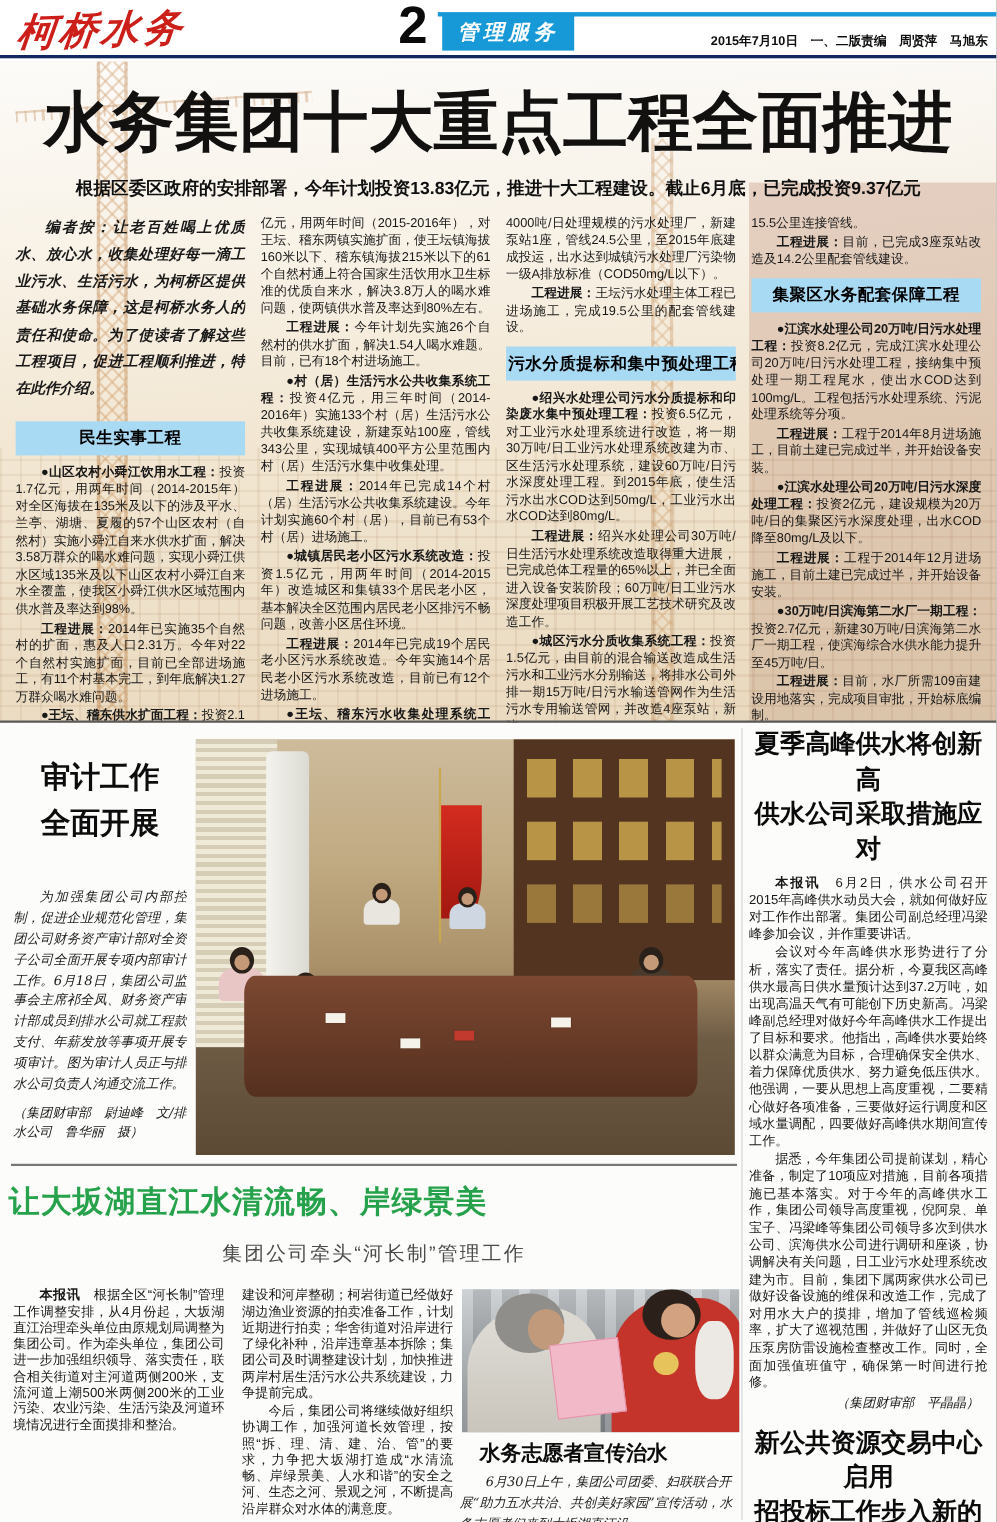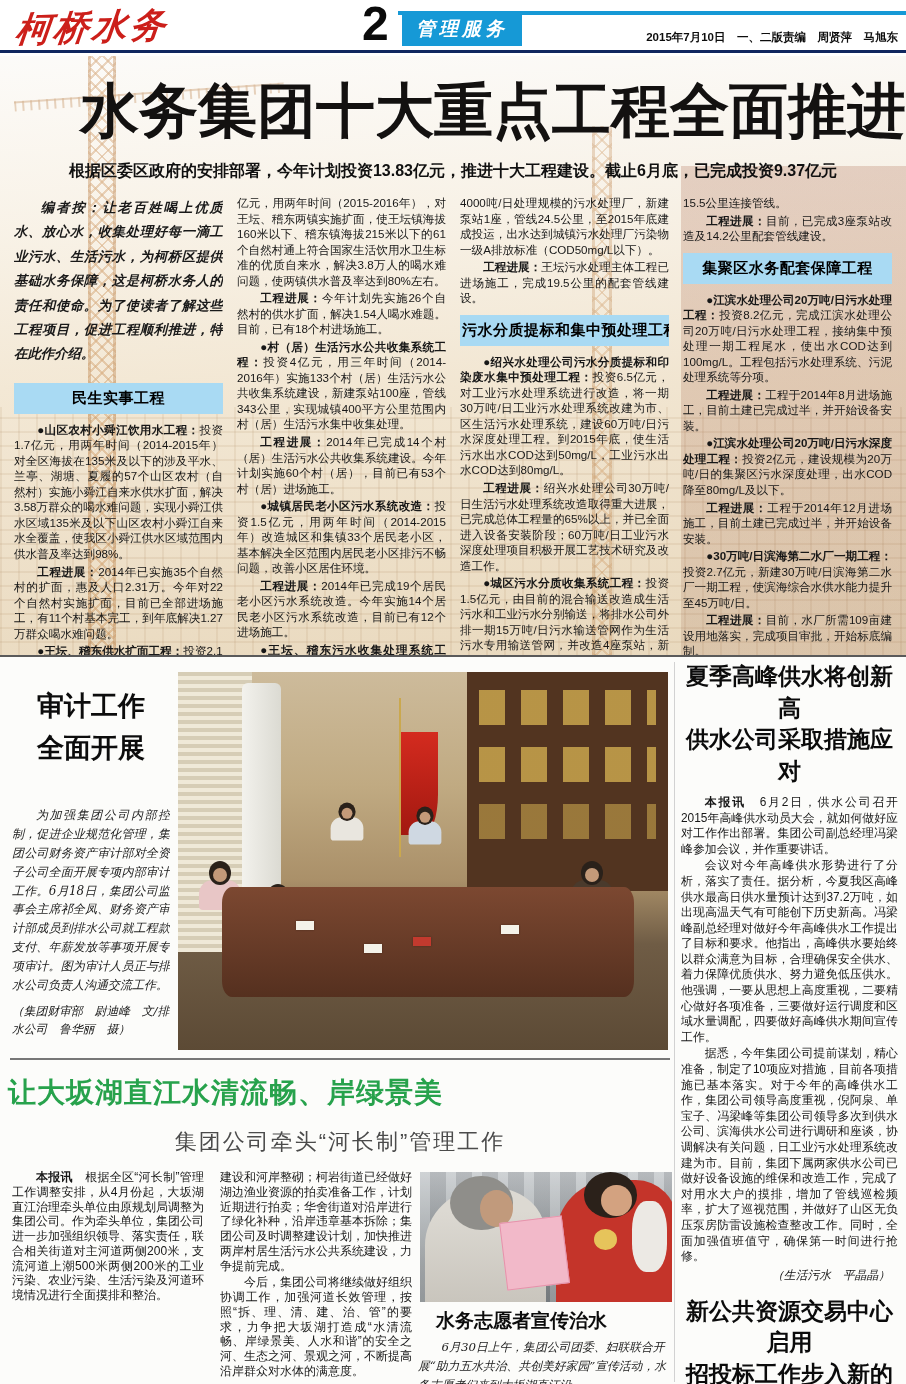--- a/index.html
+++ b/index.html
@@ -35,21 +35,21 @@
   #jib1 { left:14px; top:36px; width:270px; height:10px; opacity:.45; transform:rotate(-4deg);
       background:repeating-linear-gradient(90deg, rgba(171,101,35,.6) 0 2px, transparent 2px 8px);
       border-top:2px solid rgba(171,101,35,.6); }
   .scaffold { position:absolute; left:0; bottom:0; width:100%; height:250px; opacity:.5;
       background:
         repeating-linear-gradient(90deg, rgba(150,105,60,.20) 0 2px, transparent 2px 18px),
         repeating-linear-gradient(0deg, rgba(150,105,60,.20) 0 2px, transparent 2px 14px); }
   .redwash { position:absolute; right:0; top:110px; width:225px; height:490px;
       background:linear-gradient(180deg, rgba(148,62,30,.20), rgba(116,50,28,.12)); }
 
-  .headline { position:relative; text-align:right; margin-top:16px; font-size:59px; font-weight:900;
+  .headline { position:relative; text-align:center; margin-top:16px; font-size:59px; font-weight:900;
               color:#131110; letter-spacing:0; text-shadow:0 0 3px rgba(255,255,255,.55); }
   .deck { position:relative; text-align:center; margin-top:9px; font-size:16px; font-weight:bold; color:#101010; }
   .cols { position:relative; display:flex; gap:14px; padding:0 14px; margin-top:13px; height:468px; overflow:hidden; }
   .col { flex:1; overflow:hidden; }
 
   .para { font-size:11.6px; line-height:1.34; text-align:justify; text-indent:2em; color:#171717; margin:0 0 2px; }
   .para .lead { font-weight:bold; }
   .para.noindent { text-indent:0; }
   .para.editor { font-family:"DejaVu Serif","Liberation Serif",serif; font-style:italic; font-weight:bold;
                  font-size:13.4px; line-height:1.82; color:#191919; margin-bottom:17px; }
@@ -98,21 +98,21 @@
   .rc-paras { margin-top:7px; }
   .rc-paras .para { font-size:11.9px; line-height:1.31; margin-bottom:1px; }
   .rc-credit { text-align:right; font-family:"DejaVu Serif",serif; font-style:italic; font-size:11.8px;
                padding-right:8px; margin:3px 0 12px; }
   .rc-title.second { margin-top:10px; }
 
   
   .river-headline { position:absolute; left:8px; top:1074px; width:664px; text-align:left;
       font-size:28px; font-weight:900; color:#27a24c; letter-spacing:1px; }
   .river-subhead { position:absolute; left:8px; top:1127px; width:664px; text-align:center;
-      font-size:22px; color:#4b4b4b; letter-spacing:2px; }
+      font-size:18px; color:#4b4b4b; letter-spacing:2px; }
   .river-cols { position:absolute; left:12px; top:1170px; width:400px; height:214px; display:flex; gap:16px; overflow:hidden; }
   .river-col { flex:1; overflow:hidden; }
   .river-col .para { font-size:12px; line-height:1.23; }
 
   
   .photo-volunteer { position:absolute; left:420px; top:1172px; width:252px; height:130px; overflow:hidden;
       background:linear-gradient(180deg,#c6cacd 0%,#a8adb0 35%,#8c9194 70%,#7e8386 100%); }
   .pv-stripes { position:absolute; inset:0;
       background:repeating-linear-gradient(90deg, rgba(255,255,255,.16) 0 10px, rgba(40,40,45,.10) 10px 26px); }
   .pv-person1 { position:absolute; left:2%; bottom:0; width:48%; height:88%;
@@ -259,21 +259,21 @@
   <section class="rightcol">
     <div class="rc-title">
       <div>夏季高峰供水将创新高</div>
       <div>供水公司采取措施应对</div>
     </div>
     <div class="rc-paras">
         <p class="para"><span class="lead">本报讯　</span>6月2日，供水公司召开2015年高峰供水动员大会，就如何做好应对工作作出部署。集团公司副总经理冯梁峰参加会议，并作重要讲话。</p>
         <p class="para">会议对今年高峰供水形势进行了分析，落实了责任。据分析，今夏我区高峰供水最高日供水量预计达到37.2万吨，如出现高温天气有可能创下历史新高。冯梁峰副总经理对做好今年高峰供水工作提出了目标和要求。他指出，高峰供水要始终以群众满意为目标，合理确保安全供水、着力保障优质供水、努力避免低压供水。他强调，一要从思想上高度重视，二要精心做好各项准备，三要做好运行调度和区域水量调配，四要做好高峰供水期间宣传工作。</p>
         <p class="para">据悉，今年集团公司提前谋划，精心准备，制定了10项应对措施，目前各项措施已基本落实。对于今年的高峰供水工作，集团公司领导高度重视，倪阿泉、单宝子、冯梁峰等集团公司领导多次到供水公司、滨海供水公司进行调研和座谈，协调解决有关问题，日工业污水处理系统改建为市。目前，集团下属两家供水公司已做好设备设施的维保和改造工作，完成了对用水大户的摸排，增加了管线巡检频率，扩大了巡视范围，并做好了山区无负压泵房防雷设施检查整改工作。同时，全面加强值班值守，确保第一时间进行抢修。</p>
       </div>
-    <div class="rc-credit">（生活污水　平晶晶）</div>
+    <div class="rc-credit">（集团财审部　平晶晶）</div>
 
     <div class="rc-title second">
       <div>新公共资源交易中心启用</div>
       <div>招投标工作步入新的阶段</div>
     </div>
 
   </section>
 
   <h2 class="river-headline">让大坂湖直江水清流畅、岸绿景美</h2>
   <div class="river-subhead">集团公司牵头“河长制”管理工作</div>

